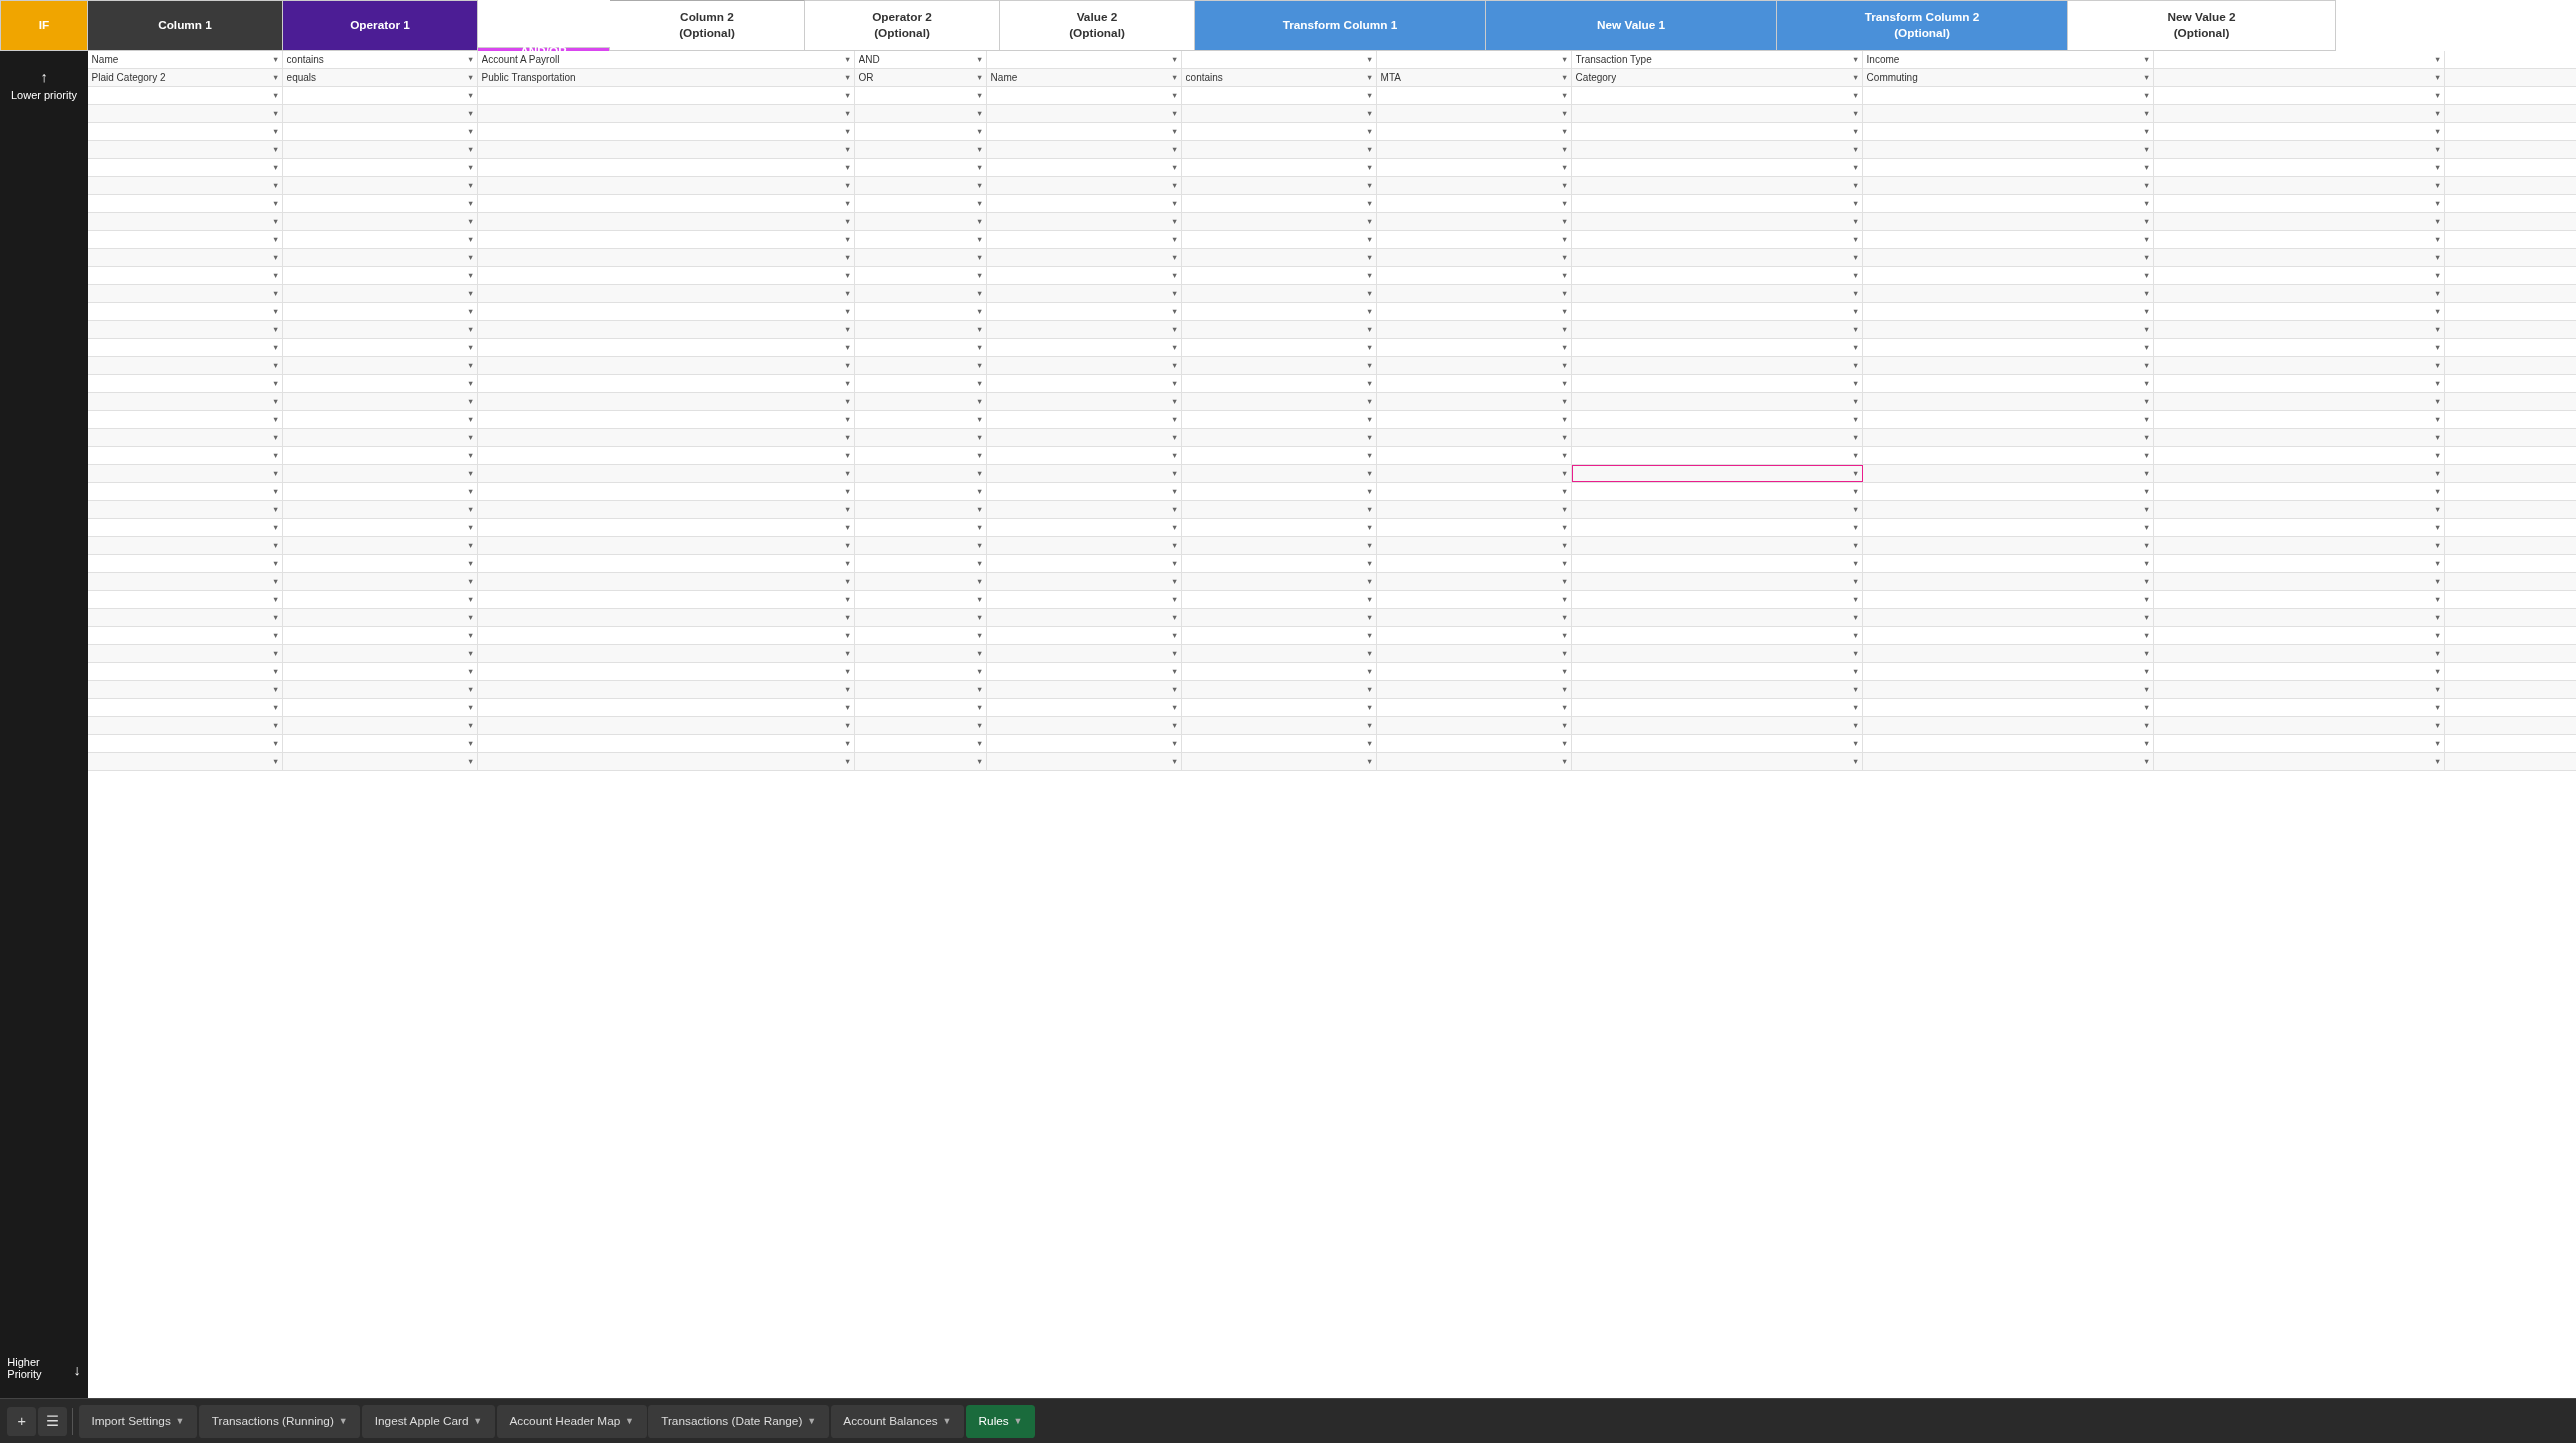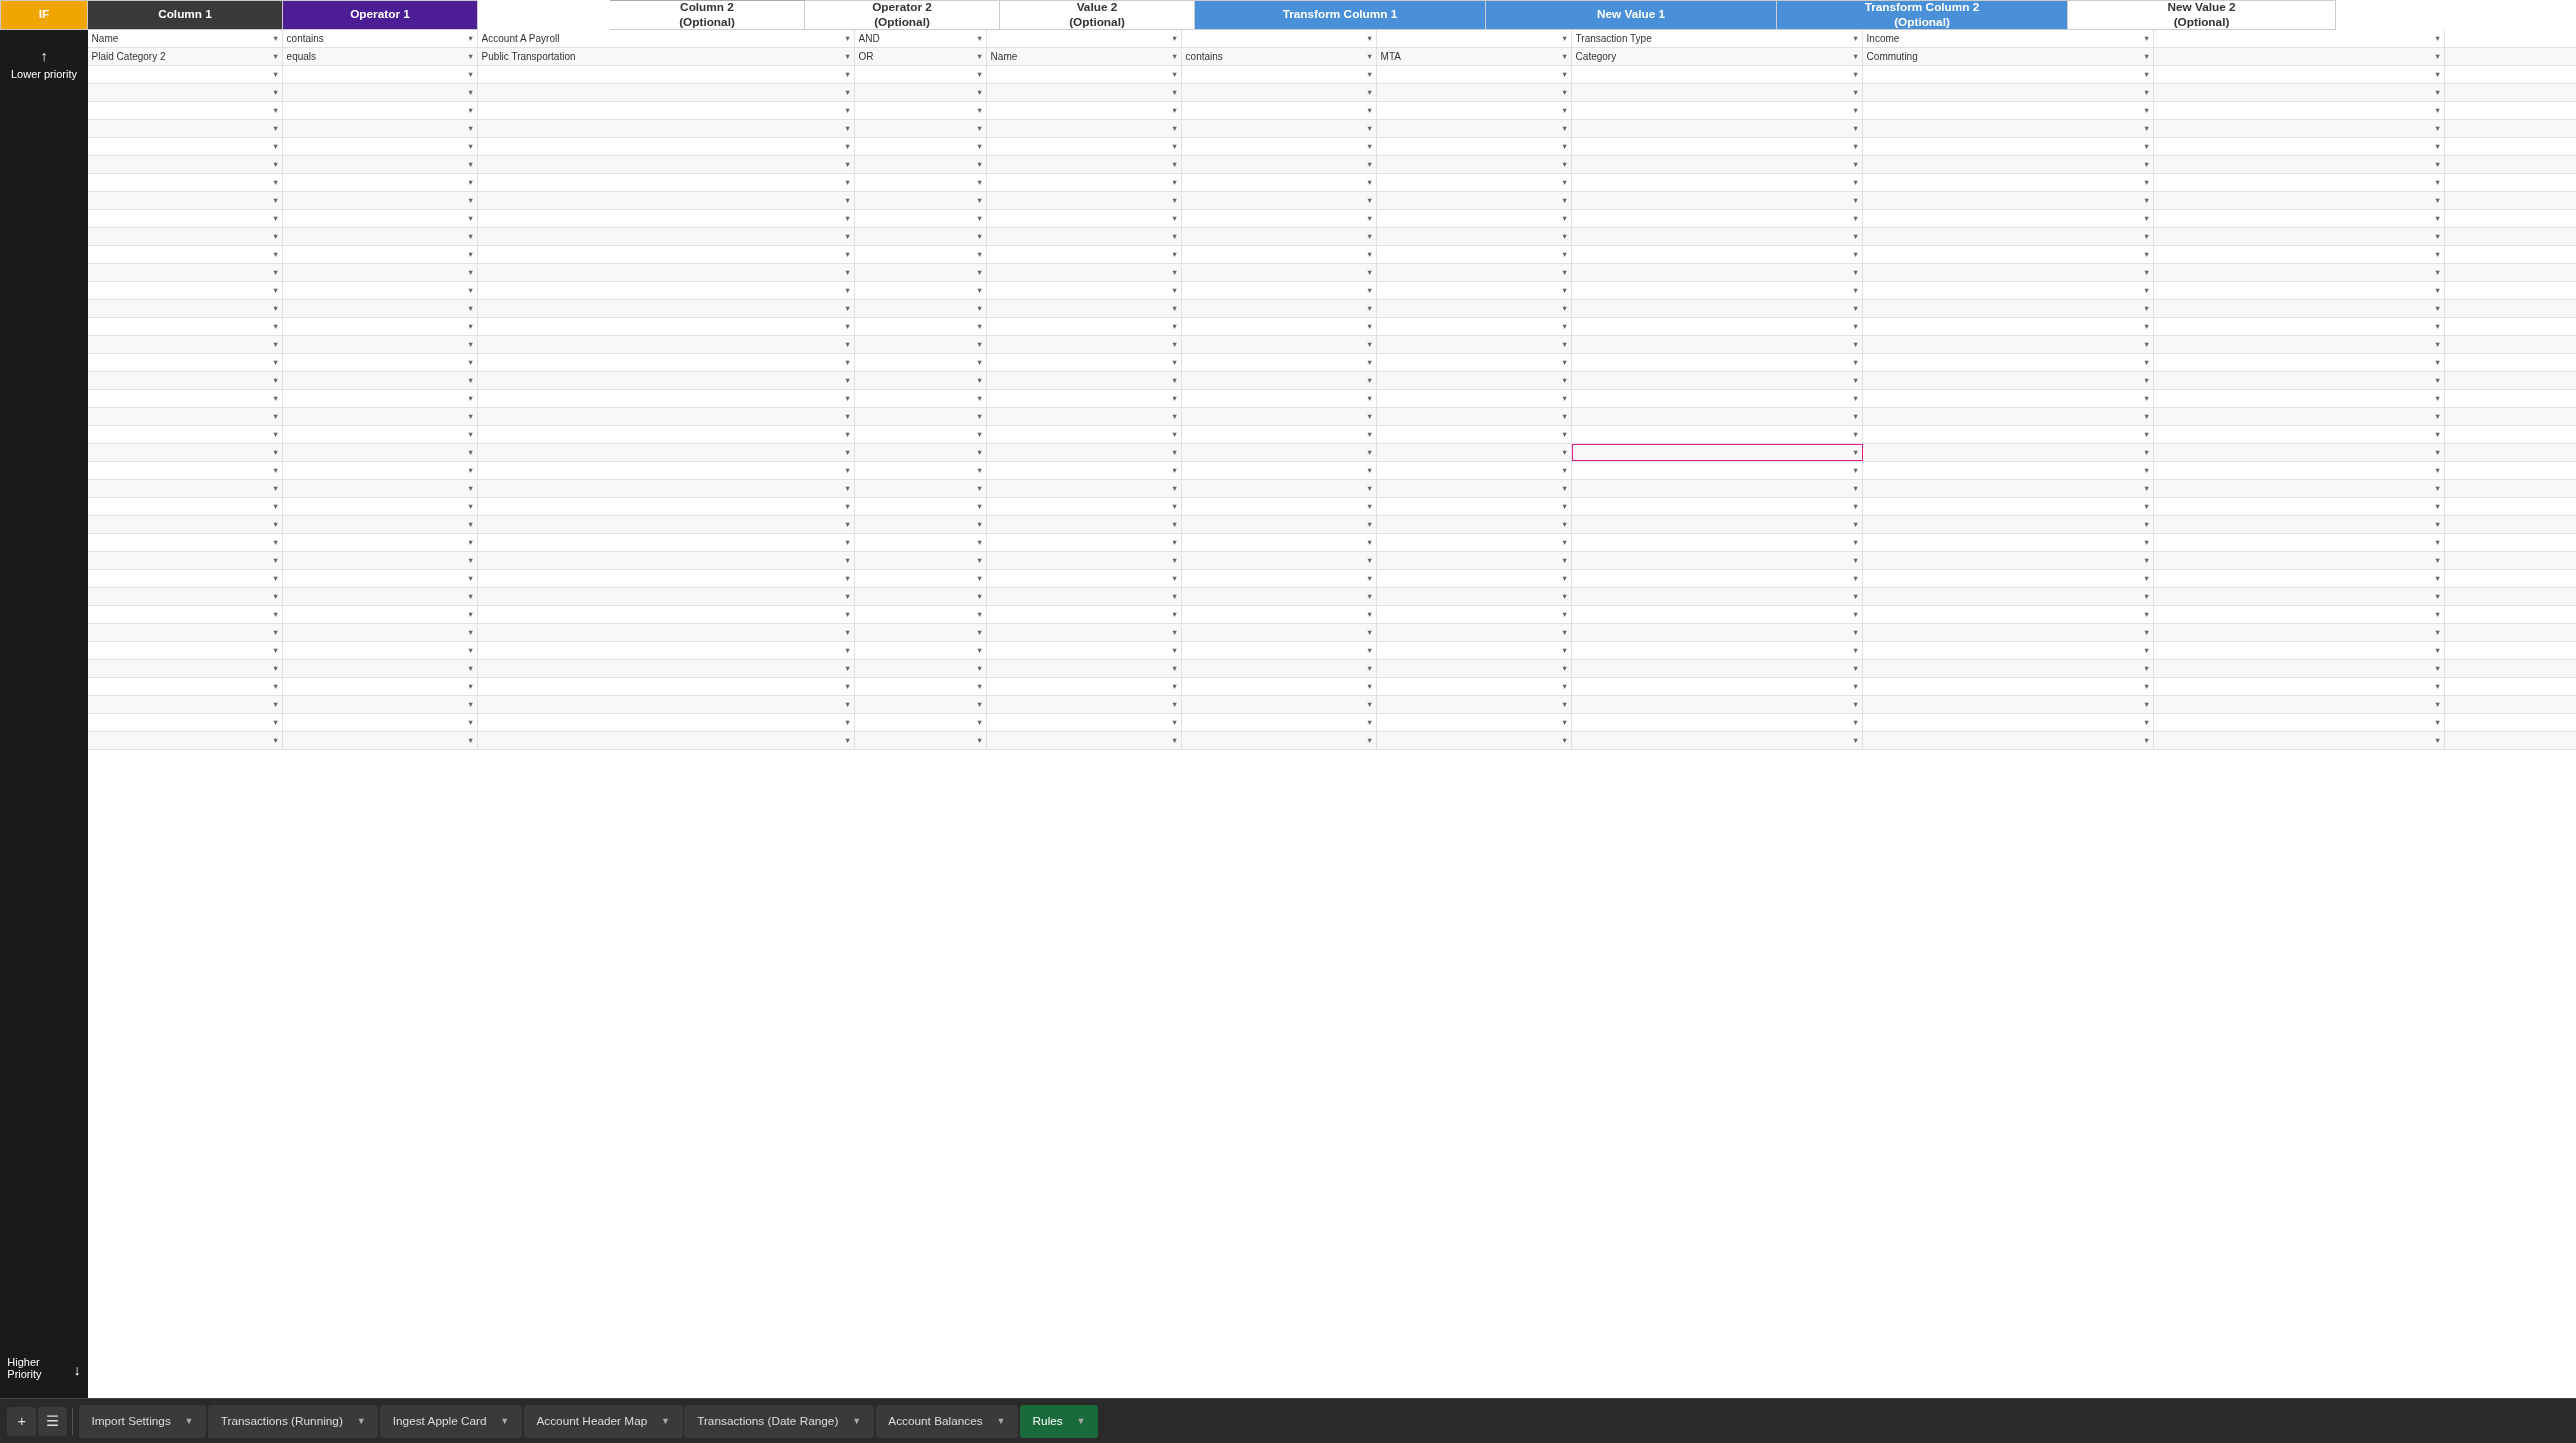--- a/index.html
+++ b/index.html
@@ -3,21 +3,21 @@
   <meta charset="utf-8">
   <style>
     * { margin: 0; padding: 0; box-sizing: border-box; }
     body { font-family: Arial, sans-serif; font-size: 11px; background: #fff; overflow: hidden; width: 2576px; height: 1443px; }
 
     .spreadsheet-container { display: flex; flex-direction: column; height: 1443px; width: 2576px; }
 
     
     .header-row {
       display: flex;
-      height: 30px;
+      height: 51px;
       flex-shrink: 0;
     }
 
     .header-cell {
       display: flex;
       align-items: center;
       justify-content: center;
       text-align: center;
       border: 0.9px solid #ccc;
       border-left: none;
@@ -139,21 +139,21 @@
       align-items: center;
       padding: 0 7.3px;
       gap: 1.8px;
       flex-shrink: 0;
       border-top: 0.9px solid #444;
     }
 
     .tab-btn {
       display: flex;
       align-items: center;
-      gap: 12px;
+      gap: 3px;
       padding: 5.5px 12.7px;
       border-radius: 3.6px;
       background: #3a3a3a;
       color: #ddd;
       font-size: 11.8px;
       cursor: pointer;
       border: none;
       white-space: nowrap;
       height: 33px;
     }

